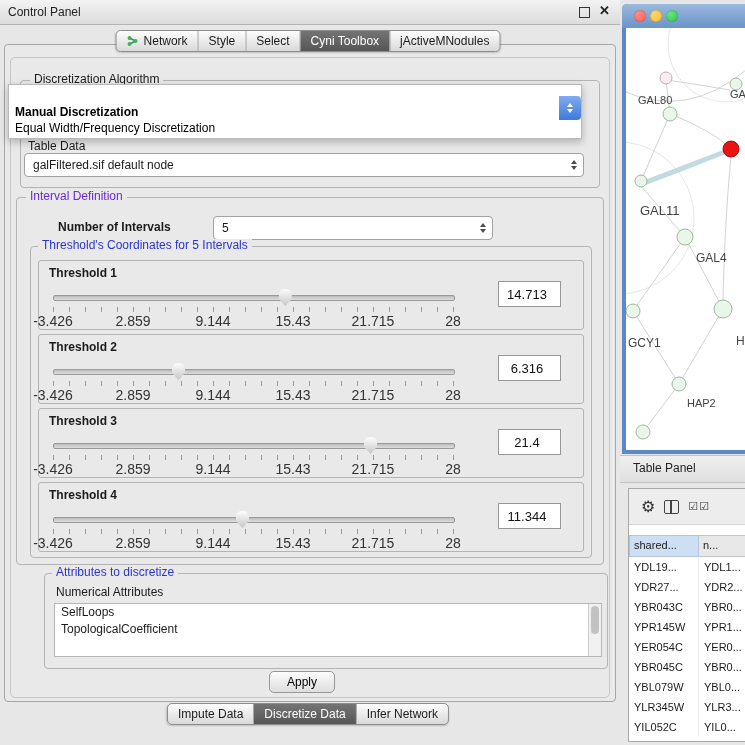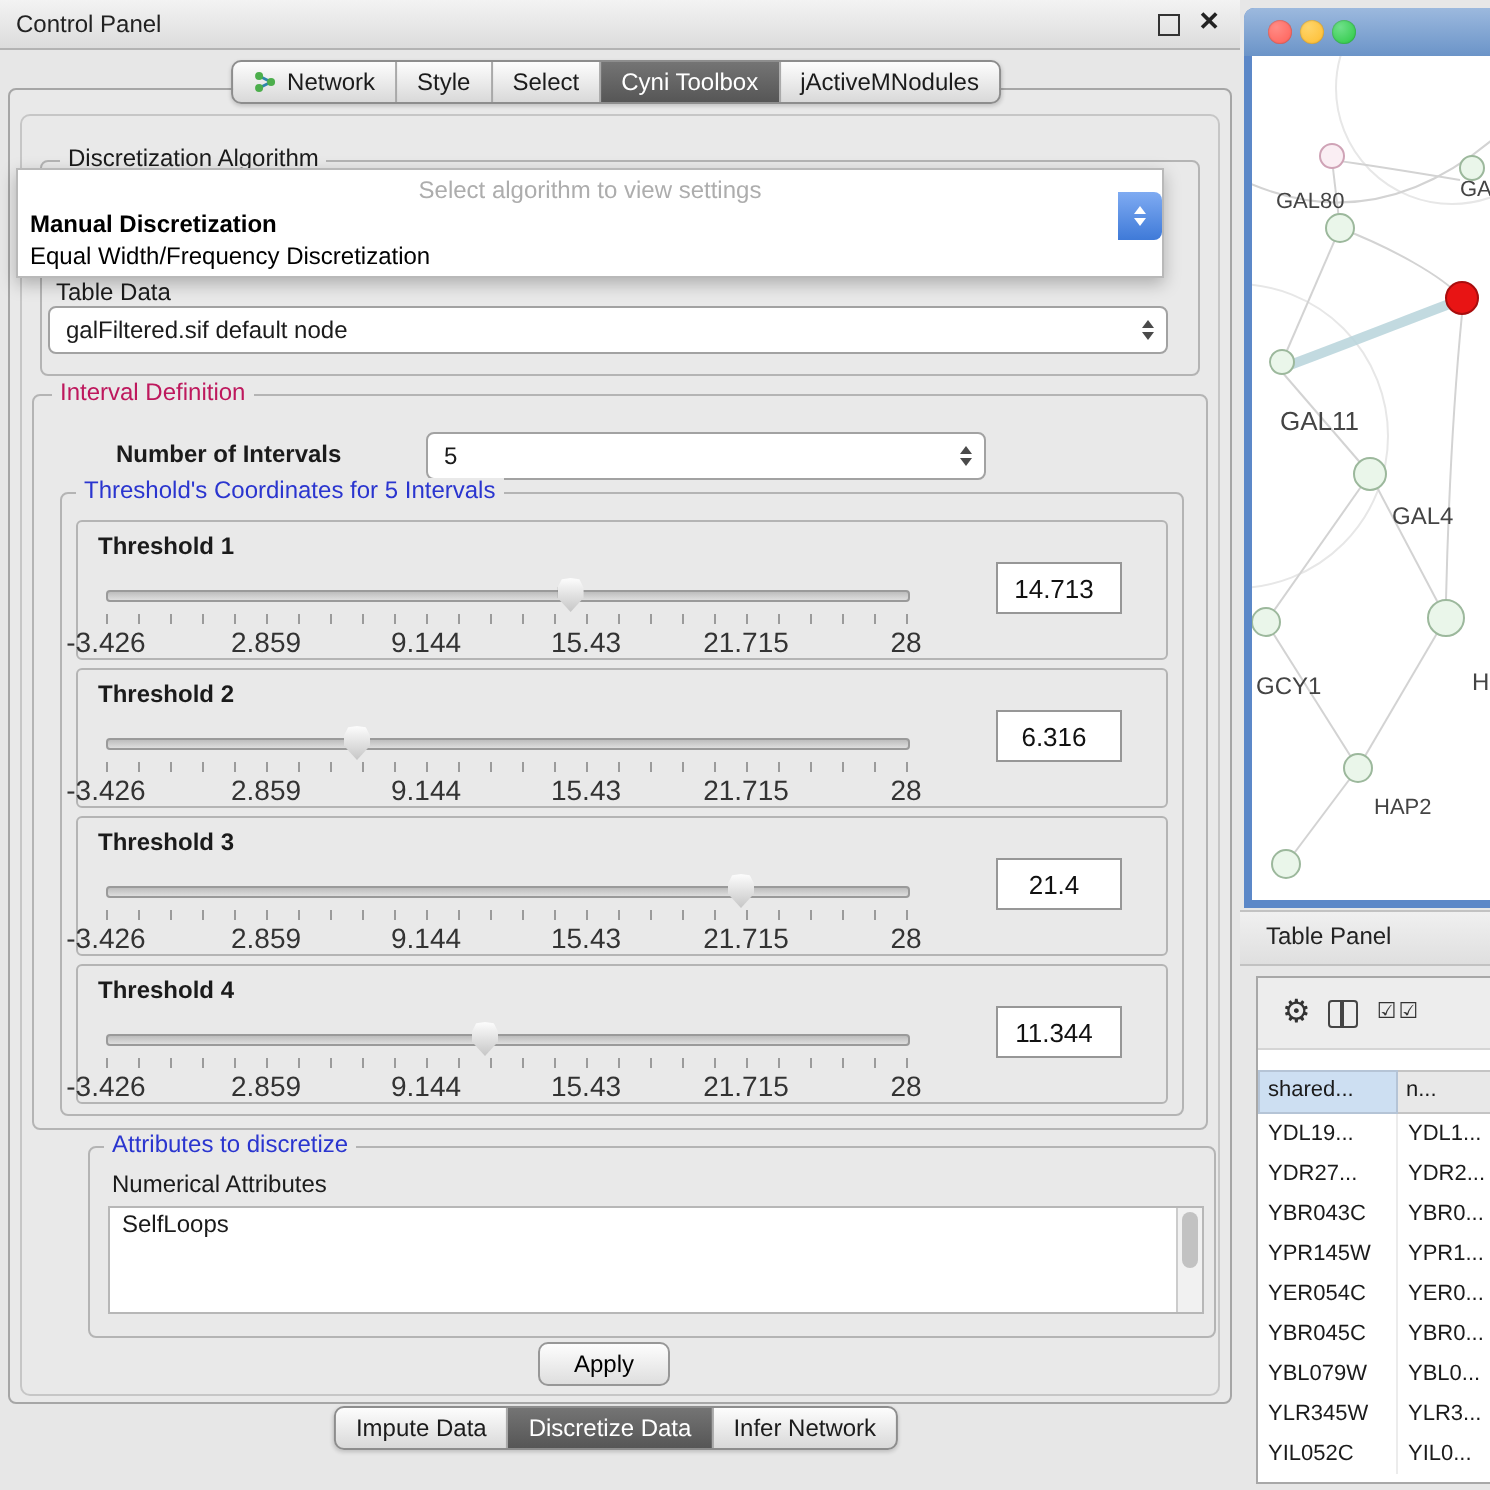--- a/index.html
+++ b/index.html
@@ -24,21 +24,21 @@
   .seg>div{padding:3px 10px;font-size:12px;display:flex;align-items:center;gap:5px;
     border-right:1px solid #a9a9a9;white-space:nowrap;cursor:default;}
   .seg>div:last-child{border-right:none;}
   .seg>div.sel{background:linear-gradient(#747474,#565656);color:#fff;align-items:center;}
   .toptabs{top:30px;left:308px;transform:translateX(-50%);z-index:12;}
   .bottabs{top:703px;left:308px;transform:translateX(-50%);z-index:12;}
 
   
   .group{border:1px solid #b4b4b4;border-radius:4px;}
   .gtitle{position:absolute;background:#e9e9e9;padding:0 4px;font-size:12px;line-height:13px;}
-  .green{color:#be185d;}
+  .green{color:#6d28d9;}
   .blue{color:#2a35cf;}
 
   
   .combo{background:#fff;border:1px solid #a2a2a2;border-radius:4px;font-size:12px;}
   .combo .cval{position:absolute;left:8px;top:50%;transform:translateY(-50%);white-space:nowrap;}
   .arrows{position:absolute;right:6px;top:50%;transform:translateY(-50%);
     display:flex;flex-direction:column;gap:2px;align-items:center;}
   .tri-u{width:0;height:0;border-left:3.5px solid transparent;border-right:3.5px solid transparent;
     border-bottom:4px solid #4a4a4a;}
   .tri-d{width:0;height:0;border-left:3.5px solid transparent;border-right:3.5px solid transparent;
@@ -161,21 +161,20 @@
 <span class="abs gtitle" style="left:30px;top:73px;">Discretization Algorithm</span>
 
 <div class="abs combo" style="left:28px;top:95px;width:552px;height:24px;">
   <div class="blue-btn">
       <span class="tri-u"></span>
       <span class="tri-d"></span>
     </div>
 </div>
 
 <div class="abs popup">
-  <div class="ph">Select algorithm to view settings</div>
   <div class="op1">Manual Discretization</div>
   <div class="op2">Equal Width/Frequency Discretization</div>
 </div>
 
 <span class="abs" style="left:28px;top:139px;font-size:12px;">Table Data</span>
 <div class="abs combo" style="left:24px;top:153px;width:558px;height:22px;">
   <span class="cval">galFiltered.sif default node</span>
   <span class="arrows">
       <span class="tri-u"></span>
       <span class="tri-d"></span>
@@ -263,20 +262,21 @@
       <span class="scale-lab" style="left: 100%;">28</span>
     </div>
   <input class="vbox" value="11.344" style="">
 </div>
 
 <div class="abs group" style="left:44px;top:573px;width:562px;height:94px;"></div>
 <span class="abs gtitle blue" style="left:52px;top:566px;">Attributes to discretize</span>
 <span class="abs" style="left:56px;top:585px;font-size:12px;font-weight:normal;">Numerical Attributes</span>
 <div class="abs list" style="left:54px;top:603px;width:546px;height:52px;overflow:hidden;">
   <div class="li">SelfLoops</div>
+  <div class="li">TopologicalCoefficient</div>
   <div class="lsb">
       <div class="sbthumb"></div>
     </div>
 </div>
 
 <button class="abs btn" style="left:269px;top:671px;width:66px;height:22px;">Apply</button>
 
 <div class="abs seg bottabs">
   <div>
       <span>Impute Data</span>

